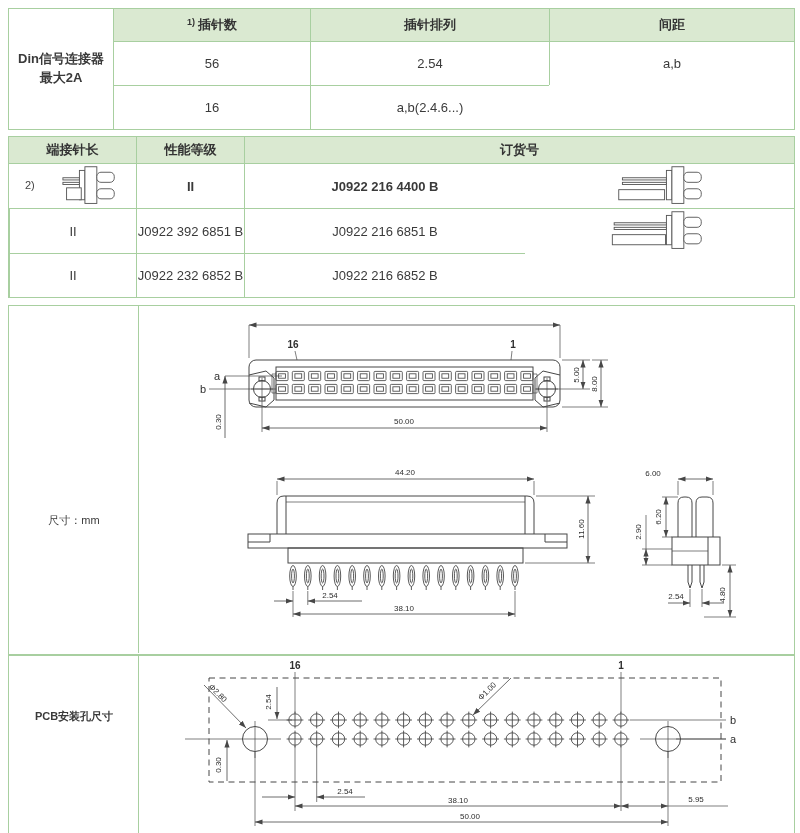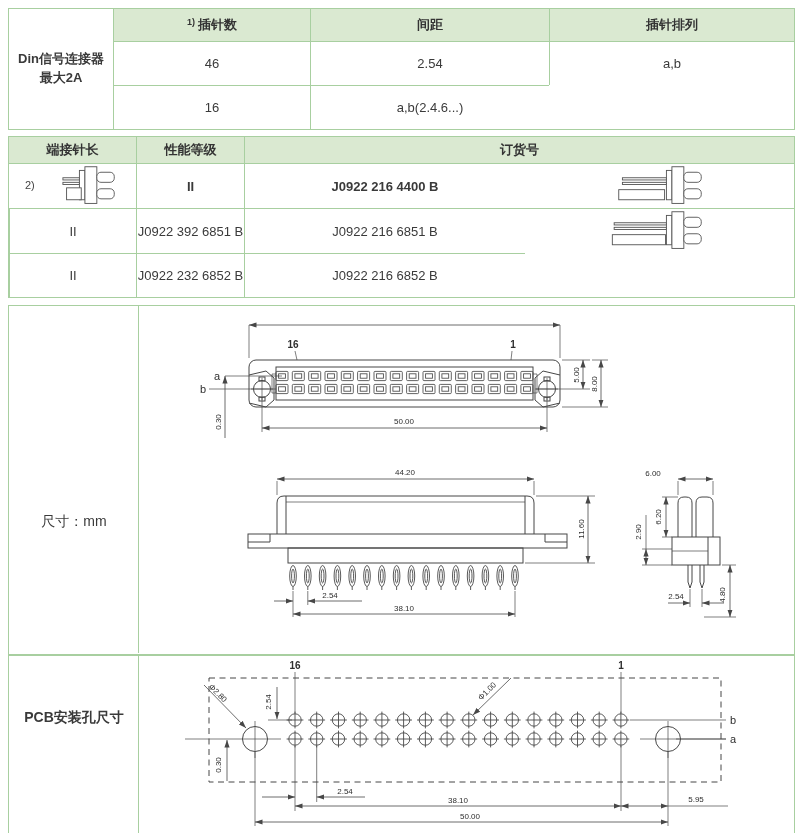--- a/index.html
+++ b/index.html
@@ -16,21 +16,21 @@
      font-size:13px;color:#3a3a3a;}
   .nl{border-left:none}.nt{border-top:none}
   .hd{background:var(--hg);font-weight:bold;color:#333;}
   .bold{font-weight:bold;}
   .lblcell{flex-direction:column;font-weight:bold;line-height:1.45;justify-content:center;}
   sup.fn{font-size:9px;margin-right:3px;transform:translateY(-3px);font-weight:bold;}
   .imgcell{position:relative;}
   .fn2{position:absolute;left:16px;top:50%;transform:translateY(-60%);font-size:11px;color:#444;}
   .secbox{position:absolute;border:1px solid var(--bg);background:#fff;}
   .divider{position:absolute;width:1px;background:var(--bg);}
-  .seclabel{position:absolute;width:130px;text-align:center;font-size:14px;color:#3a3a3a;}
+  .seclabel{position:absolute;width:130px;text-align:center;font-size:11px;color:#3a3a3a;}
   svg.abs{position:absolute;}
   svg text{font-family:"Liberation Sans",sans-serif;font-size:8px;fill:#2e2e2e;}
   svg text.big{font-size:10px;font-weight:bold;}
   svg text.ab{font-size:11px;}
   .dim{stroke:var(--ln);stroke-width:0.8;}
   .thin{stroke:var(--ln);stroke-width:0.7;}
   .obj{stroke:var(--ln);stroke-width:1;fill:none;}
   .mini{stroke:#555;stroke-width:1;fill:#fff;}
 </style>
 </head>
@@ -51,24 +51,24 @@
 
   <div class="grid" style="left:8px;top:8px;grid-template-columns:104px 197px 239px 245px;grid-template-rows:32px 44px 44px;">
     <div class="c nl nt lblcell" style="grid-row:1/4">
       <div>Din信号连接器</div>
       <div>最大2A</div>
     </div>
     <div class="c nt hd">
       <sup class="fn">1)</sup>
       <span>插针数</span>
     </div>
+    <div class="c nt hd">插针排列</div>
     <div class="c nt hd">间距</div>
-    <div class="c nt hd">插针排列</div>
-
-    <div class="c">46</div>
+
+    <div class="c">56</div>
     <div class="c">2.54</div>
     <div class="c">a,b</div>
 
     <div class="c">16</div>
     <div class="c">a,b(2.4.6...)</div>
   </div>
 
   <div class="grid" style="left:8px;top:136px;grid-template-columns:127px 108px 281px 269px;grid-template-rows:26px 45px 45px 44px;">
     <div class="c nl nt hd">端接针长</div>
     <div class="c nt hd">性能等级</div>

